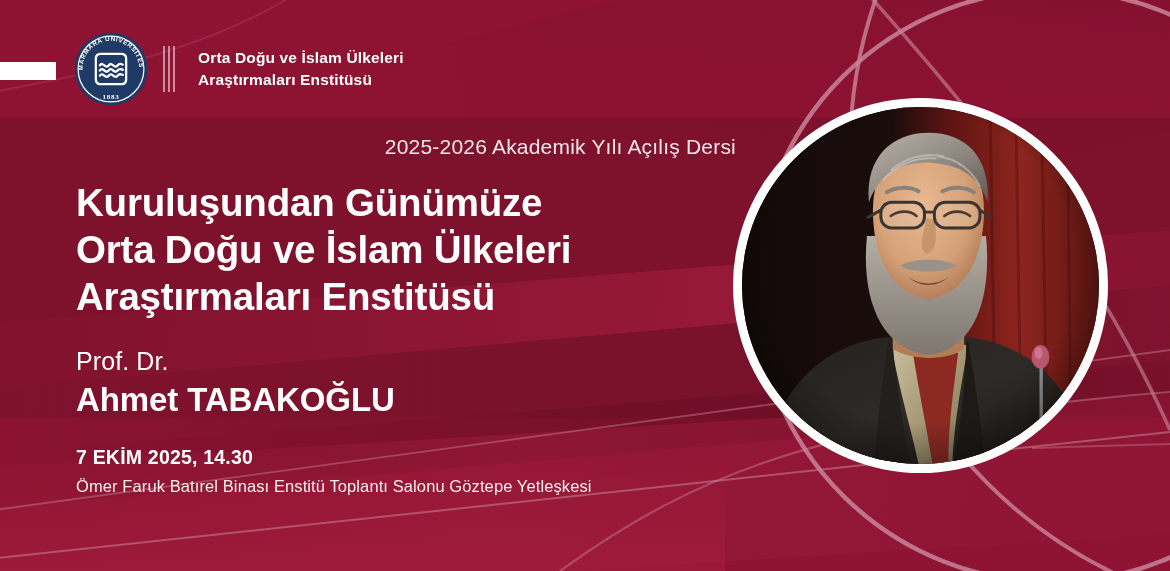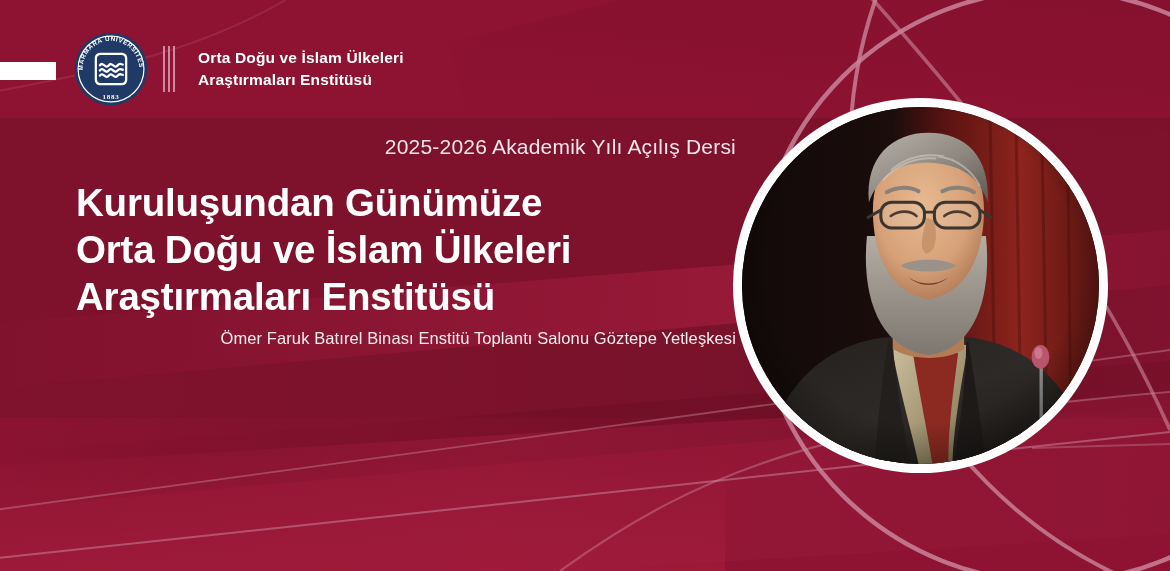--- a/index.html
+++ b/index.html
@@ -147,21 +147,20 @@
     font-weight:bold;
     letter-spacing:.2px;
   }
   .where {
     margin-top:8px;
     color:#F6EDEF;
     font-size:16.5px;
     font-weight:400;
     letter-spacing:.1px;
     white-space:nowrap;
-    text-align:right;
   }
 
   
   .portrait-wrap {
     position:absolute;
     left:733px; top:98px;
     width:375px; height:375px;
     border-radius:50%;
     background:#ffffff;
     padding:9px;
@@ -255,21 +254,26 @@
   <div class="content">
 
     <div class="kicker">2025-2026 Akademik Yılı Açılış Dersi</div>
 
     <div class="title">
       <span class="tline">Kuruluşundan Günümüze</span>
       <span class="tline">Orta Doğu ve İslam Ülkeleri</span>
       <span class="tline">Araştırmaları Enstitüsü</span>
     </div>
 
-
+    <div class="speaker">
+      <div class="speaker-pre">Prof. Dr.</div>
+      <div class="speaker-name">Ahmet TABAKOĞLU</div>
+    </div>
+
+    <div class="when">7 EKİM 2025, 14.30</div>
     <div class="where">Ömer Faruk Batırel Binası Enstitü Toplantı Salonu Göztepe Yetleşkesi</div>
   </div>
 
   <div class="portrait-wrap">
     <div class="portrait">
       <svg viewBox="0 0 360 360" preserveAspectRatio="xMidYMid slice" aria-hidden="true">
         <defs>
           <linearGradient id="curtain" x1="0" y1="0" x2="1" y2="0">
             <stop offset="0%" stop-color="#120a09"></stop>
             <stop offset="42%" stop-color="#1a0d0c"></stop>

